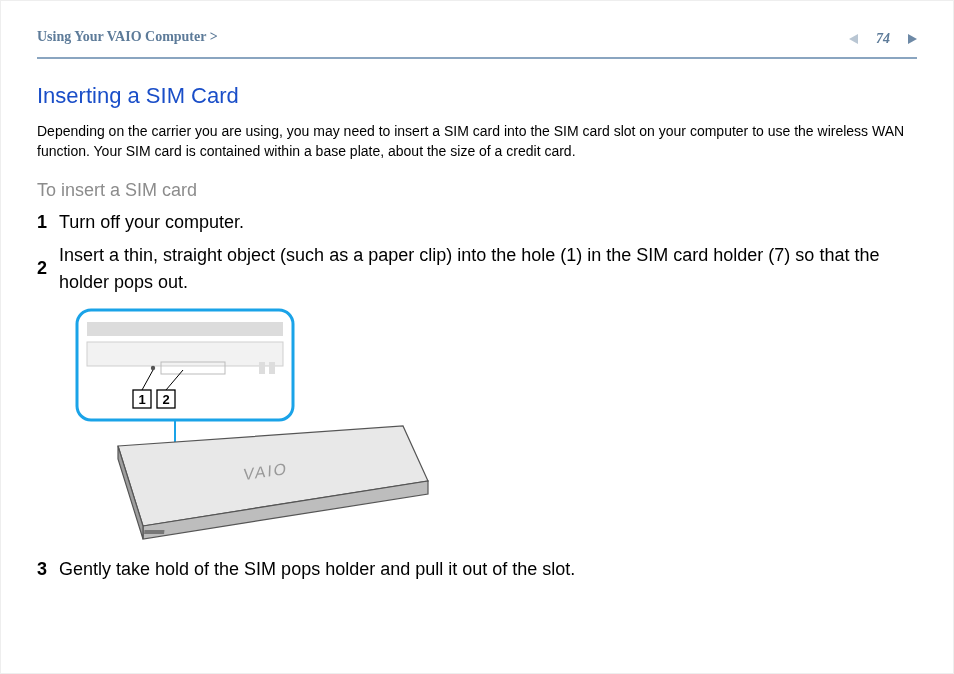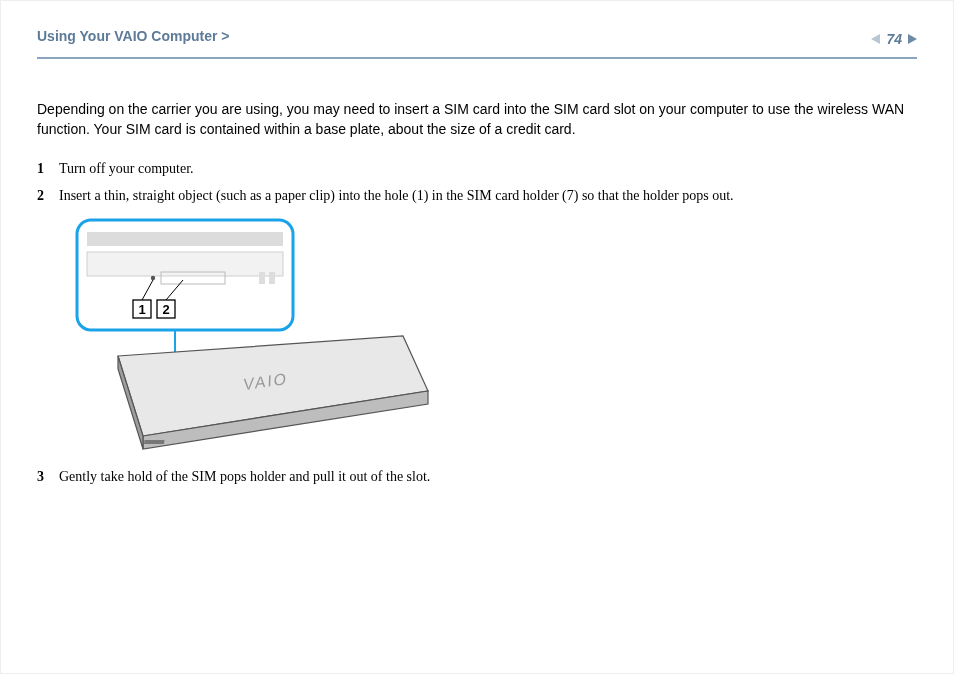--- a/index.html
+++ b/index.html
@@ -20,34 +20,35 @@
     padding: 24px 36px 0 36px;
     border: 1px solid #eee;
     position: relative;
   }
   .header-bar {
     display: flex;
     justify-content: space-between;
     align-items: center;
     border-bottom: 2px solid #8aa5c0;
     padding-bottom: 10px;
-    margin-bottom: 40px;
+    margin-bottom: 24px;
+    font-family: Liberation Serif, serif;
   }
   .breadcrumb {
     color: #5d7b99;
     font-weight: bold;
     font-size: 14px;
     line-height: 1.5;
   }
   .breadcrumb .line1 {}
   .breadcrumb .line2 {}
   .pager {
     display: flex;
     align-items: center;
-    gap: 6px;
+    gap: 18px;
     padding-top: 6px;
   }
   .pager-arrow {
     width: 0; height: 0;
     display: inline-block;
   }
   .pager-prev {
     border-top: 5px solid transparent;
     border-bottom: 5px solid transparent;
     border-right: 9px solid #b9c6d3;
@@ -84,25 +85,24 @@
   }
   ol.steps {
     list-style: none;
     padding: 0;
     margin: 0;
     counter-reset: step;
   }
   ol.steps > li {
     counter-increment: step;
     display: flex;
-    align-items: flex-start;
-    font-size: 14px;
+    align-items: center;
+    font-size: 18px;
     line-height: 1.5;
     margin-bottom: 6px;
-    font-family: Liberation Serif, serif;
   }
   ol.steps > li::before {
     content: counter(step);
     font-weight: bold;
     width: 22px;
     flex: 0 0 22px;
   }
   .figure-wrap {
     margin: 10px 0 10px 36px;
     width: 350px;
@@ -119,23 +119,25 @@
     <div class="breadcrumb">
       <div class="line1">Using Your VAIO Computer &gt;</div>
     </div>
     <div class="pager">
       <span class="pager-arrow pager-prev"></span>
       <span class="page-number">74</span>
       <span class="pager-arrow pager-next"></span>
     </div>
   </div>
 
+  <h1 class="section-title">Inserting a SIM Card</h1>
 
   <p class="intro">Depending on the carrier you are using, you may need to insert a SIM card into the SIM card slot on your computer to use the wireless WAN function. Your SIM card is contained within a base plate, about the size of a credit card.</p>
 
+  <h2 class="sub-title">To insert a SIM card</h2>
 
   <ol class="steps">
     <li>
         <span>Turn off your computer.</span>
       </li>
     <li>
         <span>Insert a thin, straight object (such as a paper clip) into the hole (1) in the SIM card holder (7) so that the holder pops out.</span>
       </li>
   </ol>
 

